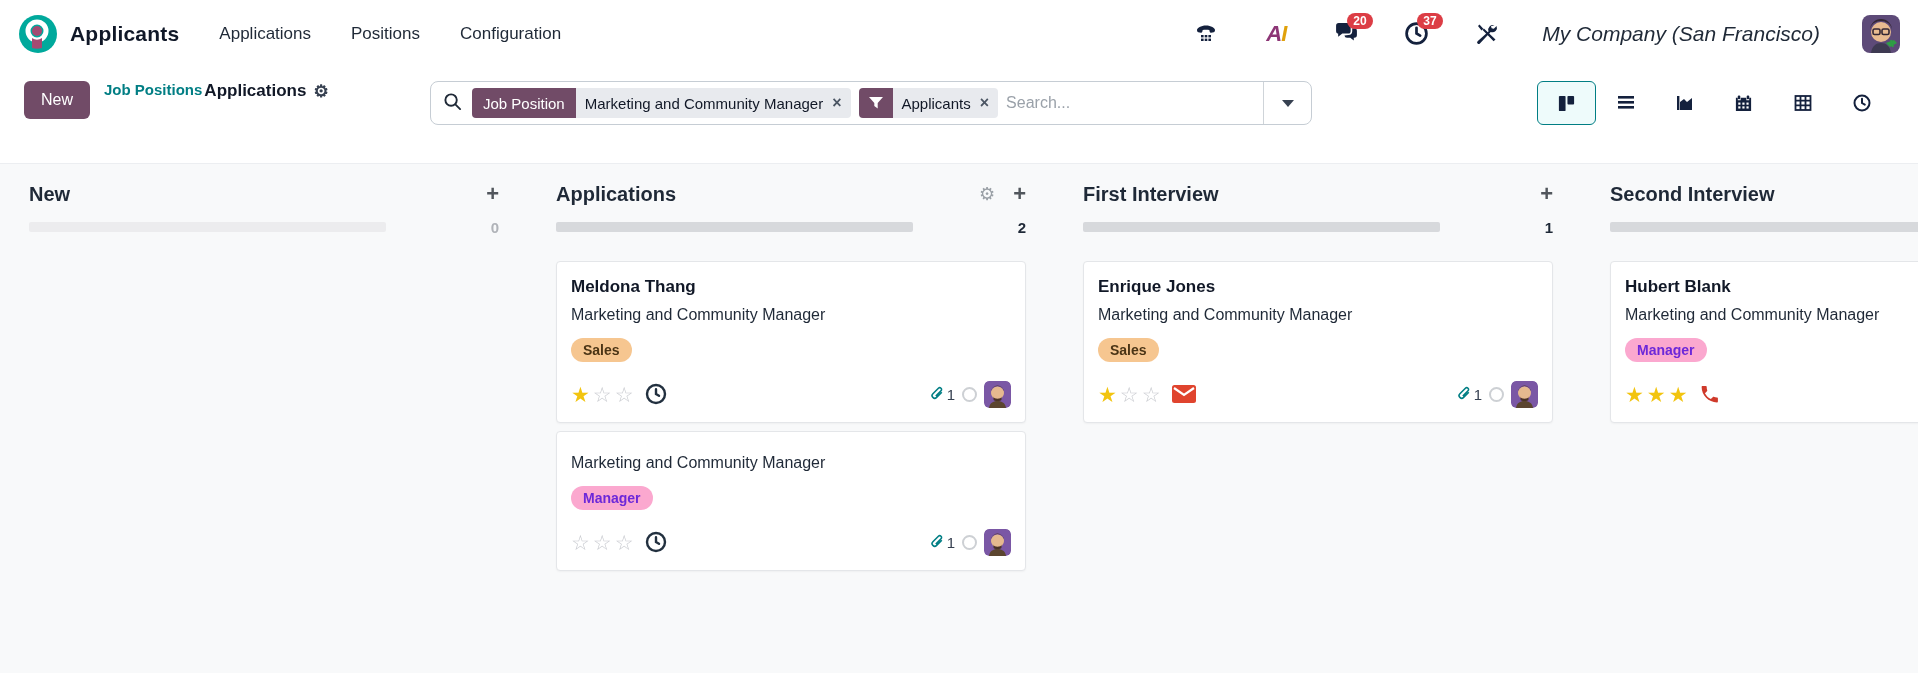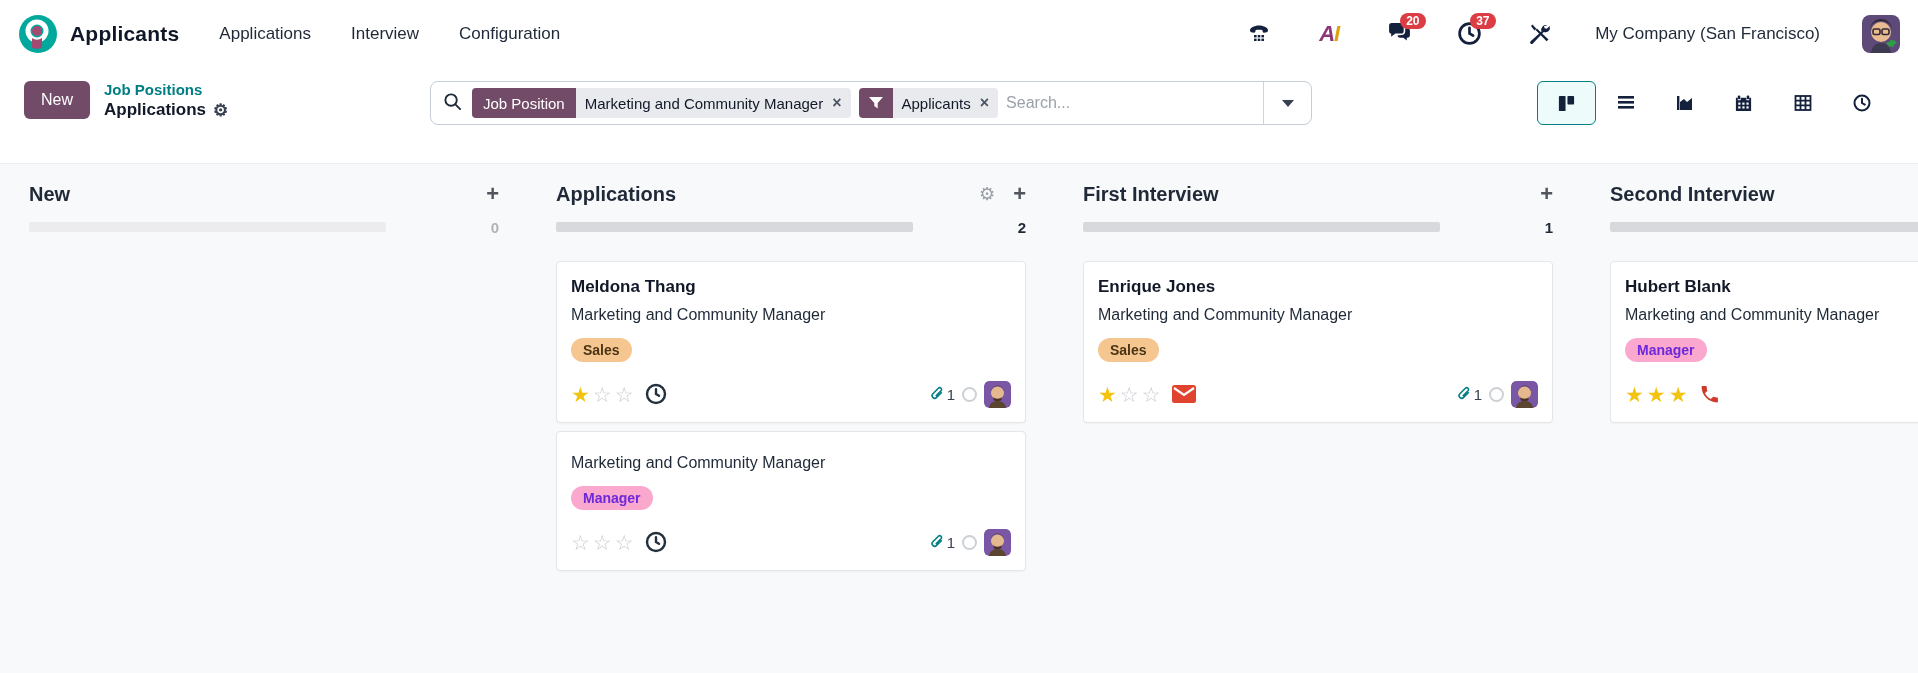--- a/index.html
+++ b/index.html
@@ -12,29 +12,29 @@
   .app-name { font-size:21px; font-weight:700; color:#101828; margin-left:12px; letter-spacing:.2px; }
   .nav-menu { display:flex; gap:40px; margin-left:40px; }
   .nav-menu .menu-item { font-size:17px; color:#1f2937; cursor:pointer; }
   .nav-right { margin-left:auto; display:flex; align-items:center; gap:42px; }
   .syst-icon { position:relative; width:28px; height:28px; display:flex; align-items:center; justify-content:center; cursor:pointer; }
   .syst-icon svg { display:block; }
   .badge { position:absolute; top:-7px; left:15px; background:#dc3d45; color:#fff; font-size:12px;
     font-weight:700; border-radius:10px; padding:2px 6px; line-height:1; }
   .ai-glyph { font-size:22px; font-weight:800; font-style:italic; letter-spacing:-1px; }
   .ai-glyph .a { color:#8d3676; } .ai-glyph .i { color:#e0a10b; }
-  .company-name { font-size:17px; color:#1f2937; white-space:nowrap; }
+  .company-name { font-size:21px; color:#1f2937; white-space:nowrap;font-style:italic; }
   .user-avatar { width:38px; height:38px; border-radius:8px; overflow:hidden; flex:0 0 auto; cursor:pointer; }
 
   
   .control-panel { position:relative; height:96px; background:#fff; }
   .cp-left { position:absolute; left:24px; top:14px; display:flex; align-items:flex-start; }
   .btn-new { background:#714B67; color:#fff; border:none; border-radius:6px; font-size:16px; font-weight:500;
     padding:10px 17px; cursor:pointer; font-family:inherit; }
-  .breadcrumb { margin-left:14px; display:flex; flex-direction:column; gap:2px; }
+  .breadcrumb { margin-left:14px; display:flex; gap:2px; }
   .bc-parent { font-size:15px; font-weight:600; color:#017e84; cursor:pointer; }
   .bc-current { font-size:17px; font-weight:600; color:#111827; display:flex; align-items:center; gap:7px; }
   .bc-gear { font-size:17px; color:#374151; cursor:pointer; line-height:1; }
 
   .search-bar { position:absolute; left:430px; top:14px; width:882px; height:44px; background:#fff;
     border:1px solid #c6cdd4; border-radius:8px; display:flex; align-items:center; padding-left:12px; }
   .search-mag { flex:0 0 auto; margin-right:10px; }
   .facet { display:flex; align-items:stretch; height:30px; border-radius:4px; overflow:hidden; margin-right:8px; font-size:15px; cursor:pointer; }
   .facet-label { background:#714B67; color:#fff; display:flex; align-items:center; padding:0 11px; font-weight:500; }
   .facet-iconbox { background:#714B67; display:flex; align-items:center; justify-content:center; width:34px; }
@@ -94,21 +94,21 @@
     <svg viewBox="0 0 40 40" width="40" height="40">
       <circle cx="20" cy="20" r="19" fill="#00a99c"></circle>
       <circle cx="19" cy="17" r="9" fill="none" stroke="#fff" stroke-width="5"></circle>
       <circle cx="19" cy="17" r="5" fill="#a34a72"></circle>
       <path d="M14 24 a9 9 0 0 0 10 0 L24 34 a19 19 0 0 1 -10 0 Z" fill="#a34a72"></path>
     </svg>
   </div>
   <div class="app-name">Applicants</div>
   <div class="nav-menu">
     <div class="menu-item">Applications</div>
-    <div class="menu-item">Interview</div>
+    <div class="menu-item">Positions</div>
     <div class="menu-item">Configuration</div>
   </div>
   <div class="nav-right">
     <div class="syst-icon">
       <svg viewBox="0 0 24 24" width="24" height="24" fill="#14213d">
         <path d="M3 8c0-2 4-4.5 9-4.5S21 6 21 8c0 1-.5 2-1.3 2.2l-2.6.5c-.7.1-1.2-.3-1.4-1l-.4-1.6c-1-.3-2.1-.4-3.3-.4s-2.3.1-3.3.4l-.4 1.6c-.2.7-.7 1.1-1.4 1L4.3 10.2C3.5 10 3 9 3 8z"></path>
         <g>
           <rect x="7" y="13" width="2.6" height="2.4"></rect>
             <rect x="10.7" y="13" width="2.6" height="2.4"></rect>
             <rect x="14.4" y="13" width="2.6" height="2.4"></rect>

